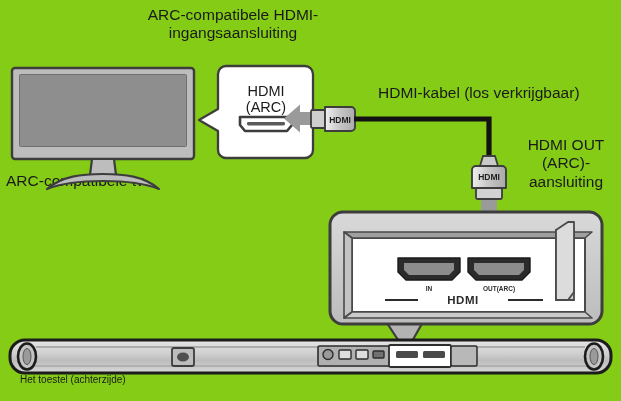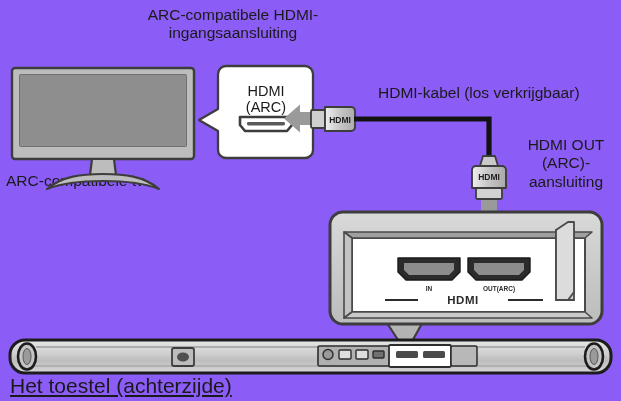--- a/index.html
+++ b/index.html
@@ -8,21 +8,21 @@
     padding: 0;
     background: #ffffff;
   }
   body {
     font-family: "Liberation Sans", sans-serif;
   }
   #stage {
     position: relative;
     width: 621px;
     height: 401px;
-    background: #8b5cf6;
+    background: #84cc16;
     overflow: hidden;
   }
   .lbl {
     position: absolute;
     color: #1a1a1a;
     font-family: "Liberation Sans", sans-serif;
     line-height: 1.18;
     white-space: pre-line;
   }
   #label-top {
@@ -44,24 +44,23 @@
     text-align: center;
   }
   #label-out {
     left: 512px;
     top: 136px;
     width: 108px;
     font-size: 15.5px;
     text-align: center;
   }
   #label-unit {
-    left: 10px;
+    left: 20px;
     top: 374px;
-    font-size: 21px;
-    text-decoration: underline;
+    font-size: 10px;
   }
   svg {
     position: absolute;
     left: 0;
     top: 0;
     display: block;
   }
 </style>
 </head>
 <body>

